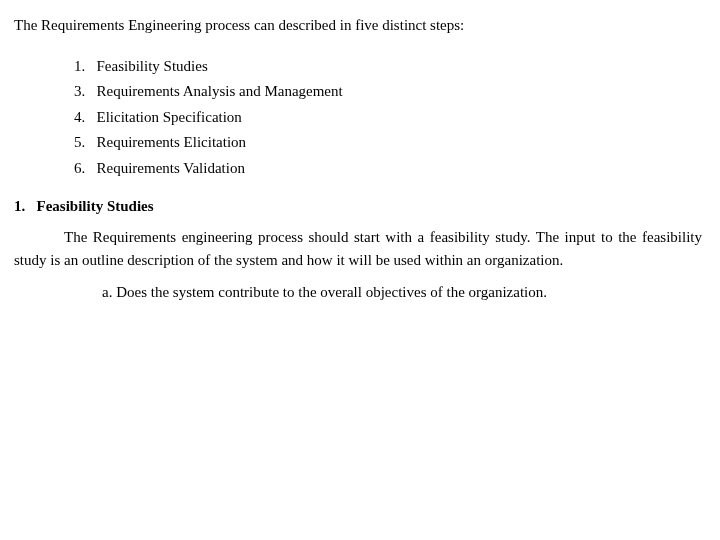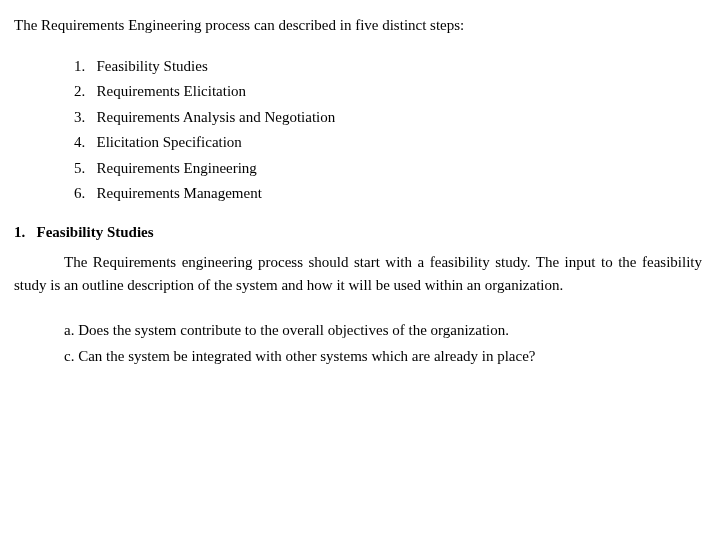--- a/index.html
+++ b/index.html
@@ -40,69 +40,65 @@
     }
 
     .section-heading .num {
       font-weight: bold;
     }
 
     .body-paragraph {
       text-indent: 50px;
       text-align: justify;
       line-height: 1.55;
-      margin-bottom: 20px;
+      margin-bottom: 8px;
     }
 
     .sub-list {
       list-style: none;
       margin-left: 50px;
     }
 
     .sub-list li {
       line-height: 1.6;
       text-align: justify;
       margin-bottom: 2px;
+      margin-left: 38px;
     }
   </style>
 </head>
 <body>
 
 <p class="intro-text">The Requirements Engineering process can described in five distinct steps:</p>
 
 <ol class="numbered-list">
   <li>
     <span>1.</span>
     &nbsp;&nbsp;<span>Feasibility Studies</span>
   </li>
   <li>
-    <span>2.</span>
-    &nbsp;&nbsp;<span>Requirements Elicitation</span>
-  </li>
-  <li>
     <span>3.</span>
-    &nbsp;&nbsp;<span>Requirements Analysis and Negotiation</span>
+    &nbsp;&nbsp;<span>Requirements Analysis and Management</span>
   </li>
   <li>
     <span>4.</span>
     &nbsp;&nbsp;<span>Elicitation Specification</span>
   </li>
   <li>
     <span>5.</span>
-    &nbsp;&nbsp;<span>Requirements Engineering</span>
+    &nbsp;&nbsp;<span>Requirements Elicitation</span>
   </li>
   <li>
     <span>6.</span>
-    &nbsp;&nbsp;<span>Requirements Management</span>
+    &nbsp;&nbsp;<span>Requirements Validation</span>
   </li>
 </ol>
 
 <p class="section-heading">
   <span class="num">1.</span>
   &nbsp;&nbsp;<span>Feasibility Studies</span>
 </p>
 
 <p class="body-paragraph">The Requirements engineering process should start with a feasibility study. The input to the feasibility study is an outline description of the system and how it will be used within an organization.</p>
 
 <ul class="sub-list">
   <li>a. Does the system contribute to the overall objectives of the organization.</li>
-  <li>c. Can the system be integrated with other systems which are already in place?</li>
 </ul>
 
 </body></html>

